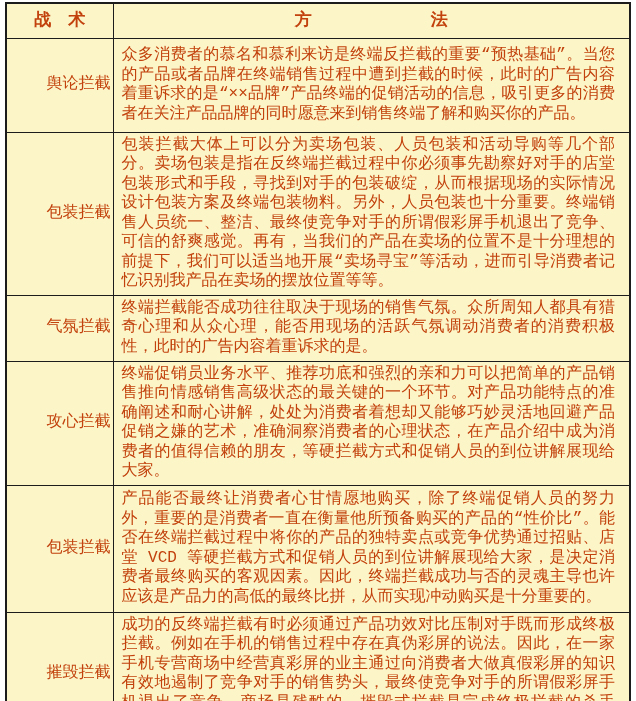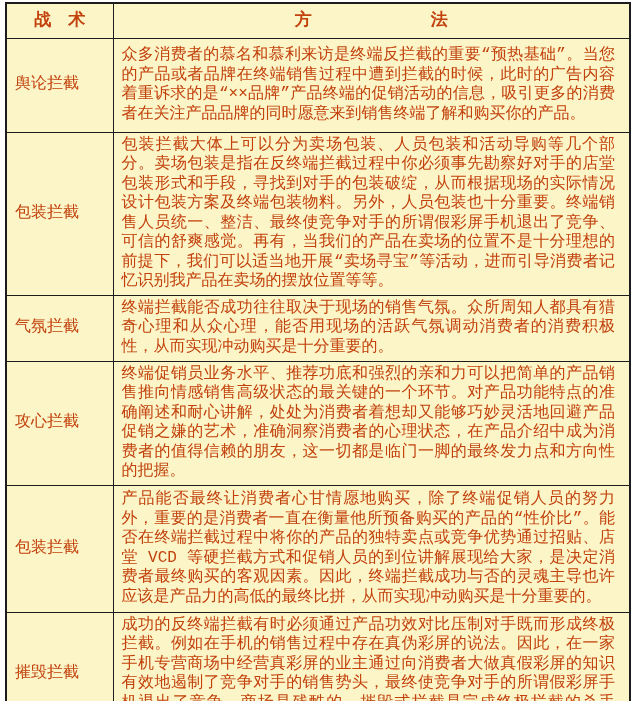--- a/index.html
+++ b/index.html
@@ -40,23 +40,23 @@
   col.c-method { width: 517px; }
   th.h-cell {
     font-weight: bold;
     font-size: 17px;
     text-align: center;
     vertical-align: middle;
     padding: 2px 0;
     white-space: pre;
   }
   td.tactic-cell {
-    text-align: left;
+    text-align: right;
     vertical-align: middle;
-    padding: 8px;
+    padding: 2px;
     white-space: pre;
   }
   td.method-cell {
     text-align: justify;
     vertical-align: middle;
     padding: 3px 14px 3px 8px;
     word-break: break-all;
   }
   
   tr.rh-header { height: 35px; }
@@ -86,25 +86,25 @@
       <tr class="rh-1">
         <td class="tactic-cell">舆论拦截</td>
         <td class="method-cell">众多消费者的慕名和慕利来访是终端反拦截的重要“预热基础”。当您的产品或者品牌在终端销售过程中遭到拦截的时候，此时的广告内容着重诉求的是“××品牌”产品终端的促销活动的信息，吸引更多的消费者在关注产品品牌的同时愿意来到销售终端了解和购买你的产品。</td>
       </tr>
       <tr class="rh-2">
         <td class="tactic-cell">包装拦截</td>
         <td class="method-cell">包装拦截大体上可以分为卖场包装、人员包装和活动导购等几个部分。卖场包装是指在反终端拦截过程中你必须事先勘察好对手的店堂包装形式和手段，寻找到对手的包装破绽，从而根据现场的实际情况设计包装方案及终端包装物料。另外，人员包装也十分重要。终端销售人员统一、整洁、最终使竞争对手的所谓假彩屏手机退出了竞争、可信的舒爽感觉。再有，当我们的产品在卖场的位置不是十分理想的前提下，我们可以适当地开展“卖场寻宝”等活动，进而引导消费者记忆识别我产品在卖场的摆放位置等等。</td>
       </tr>
       <tr class="rh-3">
         <td class="tactic-cell">气氛拦截</td>
-        <td class="method-cell">终端拦截能否成功往往取决于现场的销售气氛。众所周知人都具有猎奇心理和从众心理，能否用现场的活跃气氛调动消费者的消费积极性，从而实现冲动购买是十分重要的。</td>
+        <td class="method-cell">终端拦截能否成功往往取决于现场的销售气氛。众所周知人都具有猎奇心理和从众心理，能否用现场的活跃气氛调动消费者的消费积极性，此时的广告内容着重诉求的是。</td>
       </tr>
       <tr class="rh-4">
         <td class="tactic-cell">攻心拦截</td>
-        <td class="method-cell">终端促销员业务水平、推荐功底和强烈的亲和力可以把简单的产品销售推向情感销售高级状态的最关键的一个环节。对产品功能特点的准确阐述和耐心讲解，处处为消费者着想却又能够巧妙灵活地回避产品促销之嫌的艺术，准确洞察消费者的心理状态，在产品介绍中成为消费者的值得信赖的朋友，这一切都是临门一脚的最终发力点和方向性的把握。</td>
+        <td class="method-cell">终端促销员业务水平、推荐功底和强烈的亲和力可以把简单的产品销售推向情感销售高级状态的最关键的一个环节。对产品功能特点的准确阐述和耐心讲解，处处为消费者着想却又能够巧妙灵活地回避产品促销之嫌的艺术，准确洞察消费者的心理状态，在产品介绍中成为消费者的值得信赖的朋友，等硬拦截方式和促销人员的到位讲解展现给大家。</td>
       </tr>
       <tr class="rh-5">
         <td class="tactic-cell">包装拦截</td>
         <td class="method-cell">产品能否最终让消费者心甘情愿地购买，除了终端促销人员的努力外，重要的是消费者一直在衡量他所预备购买的产品的“性价比”。能否在终端拦截过程中将你的产品的独特卖点或竞争优势通过招贴、店堂 VCD 等硬拦截方式和促销人员的到位讲解展现给大家，是决定消费者最终购买的客观因素。因此，终端拦截成功与否的灵魂主导也许应该是产品力的高低的最终比拼，从而实现冲动购买是十分重要的。</td>
       </tr>
       <tr class="rh-6">
         <td class="tactic-cell">摧毁拦截</td>
         <td class="method-cell">成功的反终端拦截有时必须通过产品功效对比压制对手既而形成终极拦截。例如在手机的销售过程中存在真伪彩屏的说法。因此，在一家手机专营商场中经营真彩屏的业主通过向消费者大做真假彩屏的知识有效地遏制了竞争对手的销售势头，最终使竞争对手的所谓假彩屏手机退出了竞争。商场是残酷的，摧毁式拦截是完成终极拦截的杀手锏。</td>
       </tr>
     </tbody>

